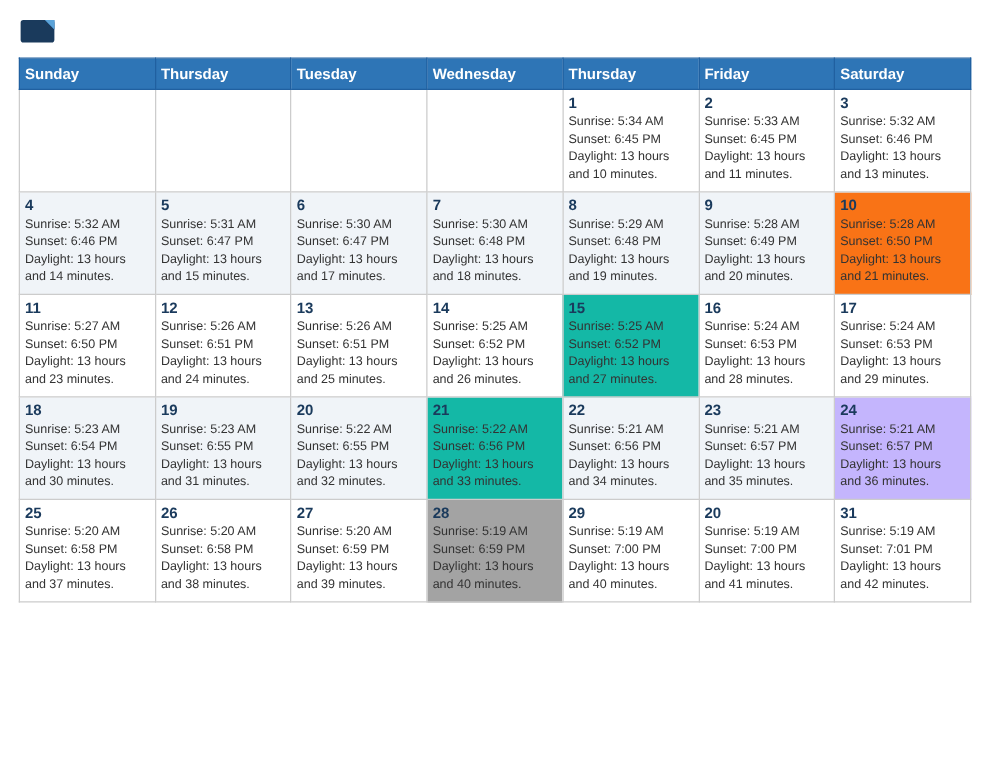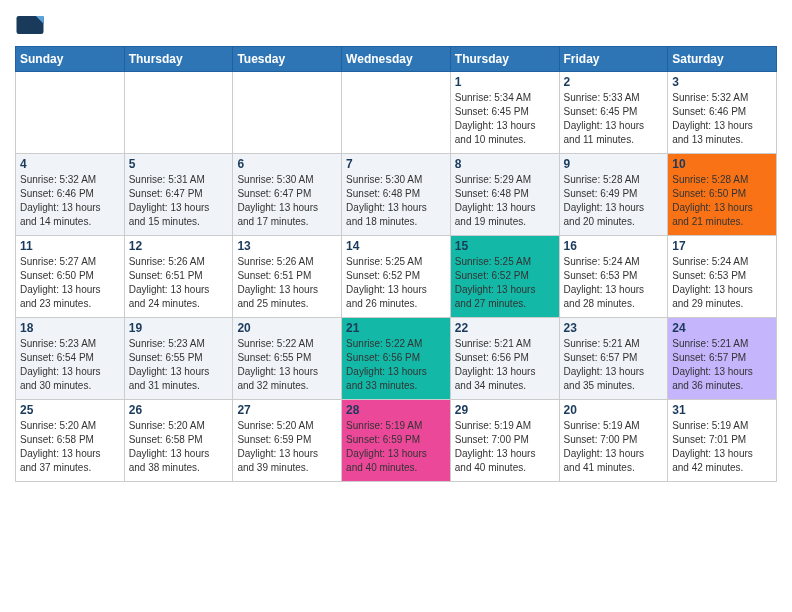--- a/index.html
+++ b/index.html
@@ -332,21 +332,21 @@
 Daylight: 13 hours
 and 38 minutes.</div>
           </td>
           <td style="background: rgb(255, 255, 255);">
             <div class="day-number">27</div>
             <div class="day-info" style="white-space: pre-line;">Sunrise: 5:20 AM
 Sunset: 6:59 PM
 Daylight: 13 hours
 and 39 minutes.</div>
           </td>
-          <td style="background: #ec4899;">
+          <td style="background: #a3a3a3;">
             <div class="day-number">28</div>
             <div class="day-info" style="white-space: pre-line;">Sunrise: 5:19 AM
 Sunset: 6:59 PM
 Daylight: 13 hours
 and 40 minutes.</div>
           </td>
           <td style="background: rgb(255, 255, 255);">
             <div class="day-number">29</div>
             <div class="day-info" style="white-space: pre-line;">Sunrise: 5:19 AM
 Sunset: 7:00 PM

